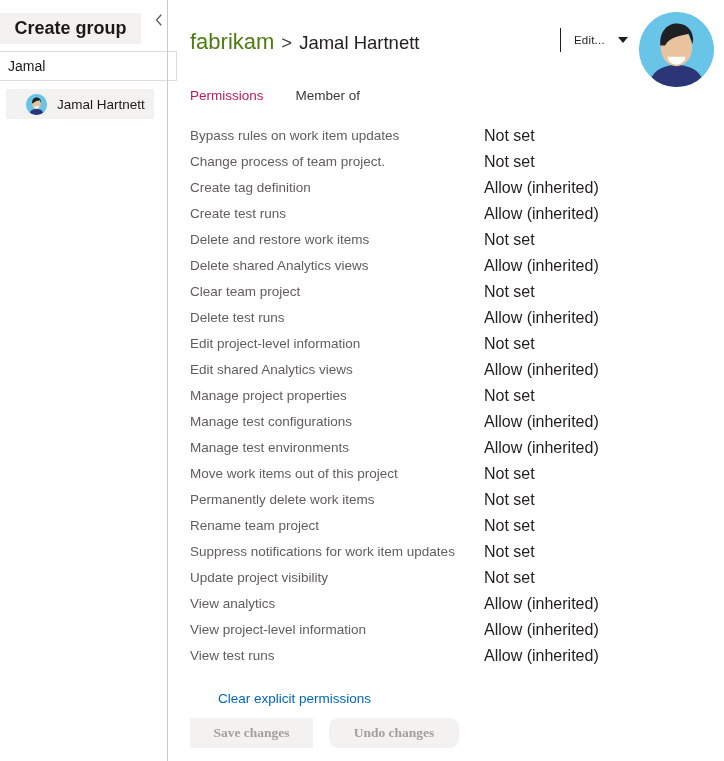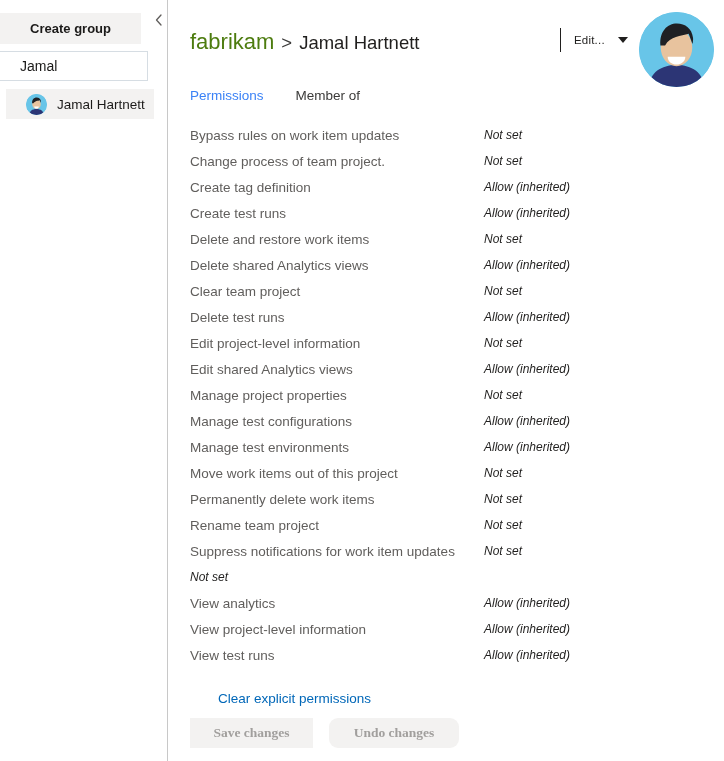--- a/index.html
+++ b/index.html
@@ -45,37 +45,37 @@
     padding: 0;
   }
   #create-group-btn {
     position: absolute;
     left: 0px; top: 13px;
     width: 141px; height: 31px;
     background: #f3f2f1;
     border: none;
     color: #1b1a19;
     font-family: "Liberation Sans", sans-serif;
-    font-size: 13px;
+    font-size: 18px;
     font-weight: bold;
     text-align: center;
     cursor: pointer;
     padding: 0;
   }
   #search-input {
     position: absolute;
     left: 0px; top: 51px;
-    width: 148px; height: 30px;
+    width: 177px; height: 30px;
     background: #ffffff;
     border: 1px solid #d6dde3;
     border-left: none;
     color: #1b1a19;
     font-family: "Liberation Sans", sans-serif;
     font-size: 14px;
-    padding: 0 20px;
+    padding: 0 8px;
     outline: none;
   }
   #search-input::placeholder { color: #a19f9d; }
   #member-list {
     position: absolute;
     left: 0; top: 89px;
     width: 160px;
   }
   .member-item {
     display: flex;
@@ -170,21 +170,21 @@
     position: absolute;
     left: 22px; top: 88px;
     display: flex;
     align-items: center;
   }
   .tab {
     font-size: 13.5px;
     cursor: pointer;
     white-space: nowrap;
   }
-  .tab.active { color: #3b82f6; margin-right: 32px; }
+  .tab.active { color: #be185d; margin-right: 32px; }
   .tab.inactive { color: #3b3a39; }
 
   
   #perm-table {
     position: absolute;
     left: 22px; top: 127px;
     width: 520px;
   }
   .perm-row {
     position: relative;
@@ -194,25 +194,24 @@
   }
   .perm-label {
     width: 294px;
     flex: 0 0 294px;
     font-size: 13.5px;
     color: #605e5c;
     white-space: nowrap;
     line-height: 17px;
   }
   .perm-value {
-    font-size: 12px;
+    font-size: 16px;
     color: #201f1e;
     white-space: nowrap;
     line-height: 17px;
-    font-style: italic;
   }
 
   
   #clear-link {
     position: absolute;
     left: 22px; top: 691px;
     font-size: 13.5px;
     color: #0067b8;
     text-decoration: none;
     cursor: pointer;
@@ -363,20 +362,21 @@
         </div>
         <div class="perm-row">
           <div class="perm-label">Rename team project</div>
           <div class="perm-value">Not set</div>
         </div>
         <div class="perm-row">
           <div class="perm-label">Suppress notifications for work item updates</div>
           <div class="perm-value">Not set</div>
         </div>
         <div class="perm-row">
+          <div class="perm-label">Update project visibility</div>
           <div class="perm-value">Not set</div>
         </div>
         <div class="perm-row">
           <div class="perm-label">View analytics</div>
           <div class="perm-value">Allow (inherited)</div>
         </div>
         <div class="perm-row">
           <div class="perm-label">View project-level information</div>
           <div class="perm-value">Allow (inherited)</div>
         </div>

